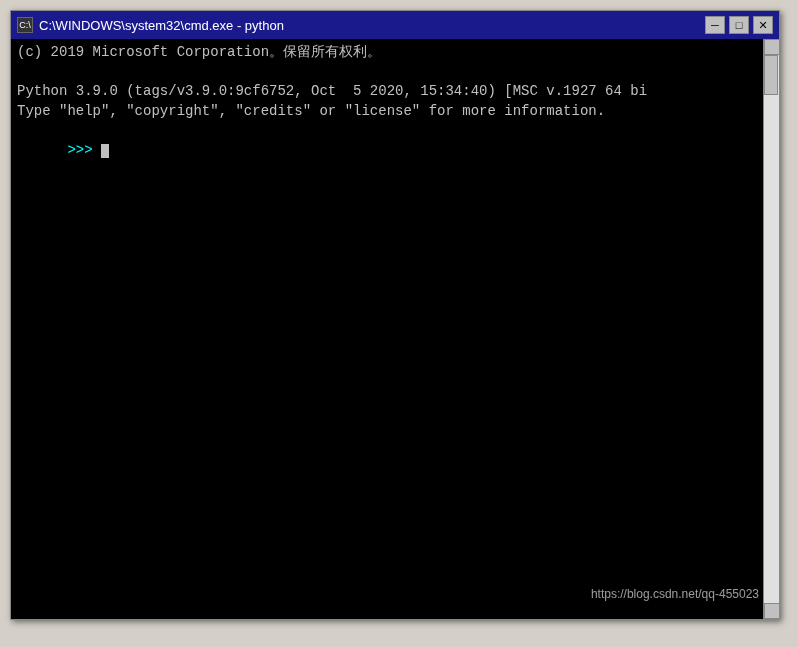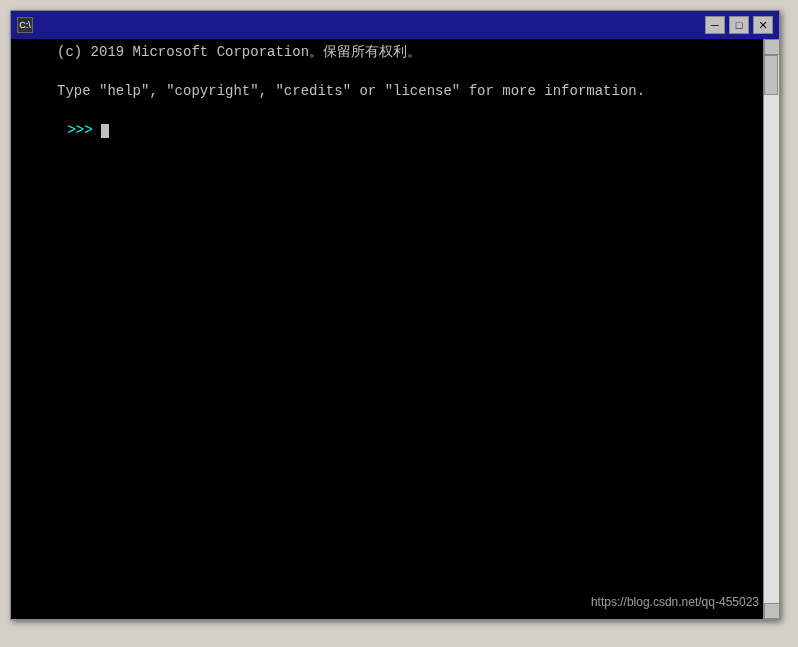--- a/index.html
+++ b/index.html
@@ -105,21 +105,20 @@
       white-space: pre-wrap;
       word-break: break-all;
     }
 
     .cmd-line.cyan {
       color: #00ffff;
     }
 
     .cmd-line.white {
       color: #c0c0c0;
-      margin-left: 40px;
     }
 
     .cursor {
       display: inline-block;
       width: 8px;
       height: 14px;
       background: #c0c0c0;
       vertical-align: text-bottom;
       animation: blink 1s step-end infinite;
     }
@@ -165,51 +164,53 @@
       position: absolute;
       top: 0;
       width: 14px;
       height: 40px;
       background: #c0c0c0;
       border: 1px solid #888;
     }
 
     .watermark {
       position: absolute;
-      bottom: 8px;
+      bottom: 16px;
       right: 20px;
       color: rgba(255,255,255,0.6);
       font-size: 12px;
       font-family: Arial, sans-serif;
       margin-top: 32px;
     }
   </style>
 </head>
 <body>
 
 <div class="desktop-bg"></div>
 
 <div class="cmd-window">
 
   <div class="title-bar">
     <div class="title-bar-left">
       <div class="title-icon">
         <span>C:\</span>
       </div>
+      <span class="title-text">C:\WINDOWS\system32\cmd.exe - python</span>
     </div>
     <div class="title-bar-controls">
       <div class="win-btn">─</div>
       <div class="win-btn">□</div>
       <div class="win-btn close">✕</div>
     </div>
   </div>
 
   <div class="cmd-body">
     <div class="cmd-line white">(c) 2019 Microsoft Corporation。保留所有权利。</div>
     <div class="cmd-line white">&nbsp;</div>
+    <div class="cmd-line white">Python 3.9.0 (tags/v3.9.0:9cf6752, Oct  5 2020, 15:34:40) [MSC v.1927 64 bi</div>
     <div class="cmd-line white">Type "help", "copyright", "credits" or "license" for more information.</div>
     <div class="cmd-line cyan">
       <span>&gt;&gt;&gt; </span><span class="cursor"></span>
     </div>
 
     <div class="scrollbar">
       <div class="scroll-arrow">▲</div>
       <div class="scroll-track">
         <div class="scroll-thumb"></div>
       </div>

